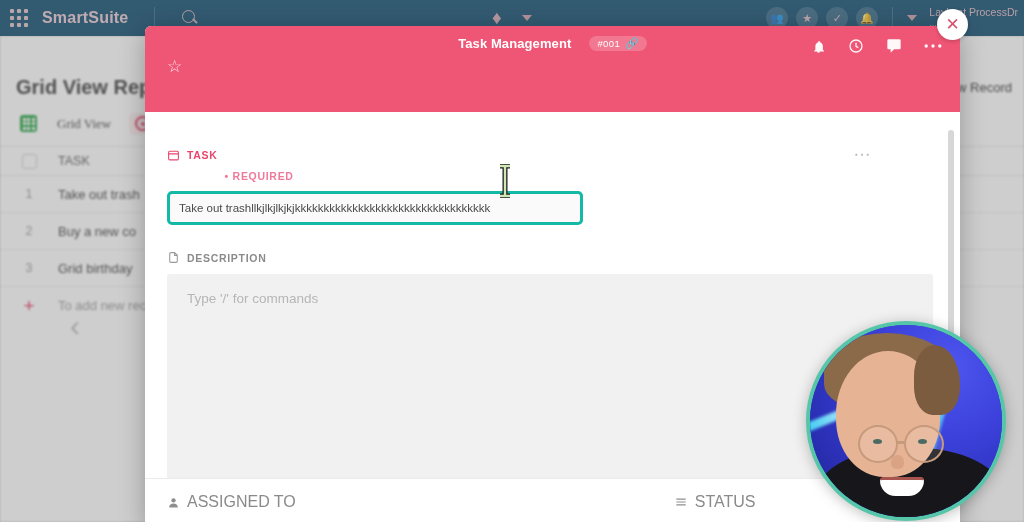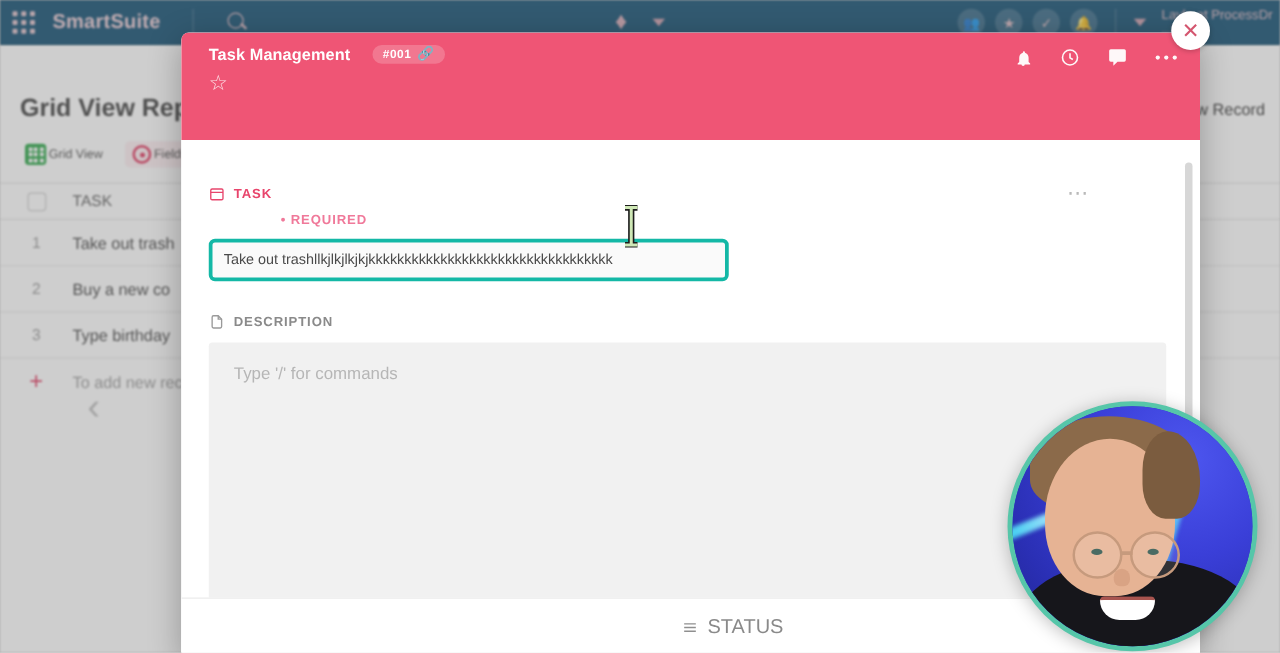--- a/index.html
+++ b/index.html
@@ -76,21 +76,21 @@
   .user-l2 { color: #c89aa8; font-size: 9px; }
 
   
   .gridview {
     position: absolute; top: 36px; left: 0; width: 1024px; height: 486px;
     background: #ffffff;
     filter: blur(0.9px);
   }
   .gv-title { position:absolute; left: 16px; top: 40px; font-size: 20px; font-weight: bold; color: #3c3c3c; }
   .gv-toolbar { position:absolute; left: 14px; top: 76px; display:flex; align-items:center; gap: 12px; }
-  .gv-btn { display:flex; align-items:center; gap: 2px; font-size: 10px; color:#4a4a4a; padding: 3px 6px; border-radius: 4px; }
+  .gv-btn { display:flex; align-items:center; gap: 20px; font-size: 13px; color:#4a4a4a; padding: 3px 6px; border-radius: 4px; font-family: Liberation Serif, serif; }
   .gv-gridicon {
     width: 17px; height: 17px; border-radius: 3px; background: #27a544;
     display:grid; grid-template-columns: repeat(3,3px); grid-template-rows: repeat(3,3px);
     gap: 1.5px; align-content:center; justify-content:center;
   }
   .gv-gridicon i { background:#fff; display:block; width:3px; height:3px;}
   .target-ic { width: 15px; height: 15px; border-radius: 50%; border: 2px solid #e0365e; position: relative;}
   .target-ic::after{content:"";position:absolute;left:3.5px;top:3.5px;width:4px;height:4px;border-radius:50%;background:#e0365e;}
   .fields-chip { background: #fdeef1; }
 
@@ -122,27 +122,27 @@
   
   .modal {
     position: absolute; left: 145px; top: 26px; width: 815px; height: 500px;
     background: #ffffff; border-radius: 6px 6px 0 0;
     box-shadow: 0 6px 26px rgba(0,0,0,0.28);
     overflow: hidden; z-index: 60;
   }
   .modal-head {
     position: relative; height: 86px; background: #ef5575; padding: 10px 22px 0 22px;
   }
-  .mh-row1 { display:flex; align-items:center; gap: 18px; }
+  .mh-row1 { display:flex; align-items:center; gap: 18px; justify-content: center; }
   .mh-app { color:#ffffff; font-size: 13px; font-weight: bold; letter-spacing: .1px; }
   .mh-badge {
     display:flex; align-items:center; gap: 5px;
     background: rgba(255,255,255,0.2); border-radius: 10px; padding: 2px 8px;
   }
-  .mh-badge-txt { color:#fff; font-size: 9.5px; font-weight: bold; letter-spacing: .4px;}
+  .mh-badge-txt { color:#fff; font-size: 9.5px; font-weight: normal; letter-spacing: .4px;}
   .link-ic { color:#fff; font-size: 11px; line-height: 11px;}
   .mh-icons { position:absolute; right: 18px; top: 12px; display:flex; align-items:center; gap: 22px; }
   .mh-ic { color: #ffffff; opacity: .96; display:flex; align-items:center; }
   .mh-row2 { display:flex; align-items:baseline; gap: 10px; margin-top: 7px; }
   .mh-title {
     color:#ffffff; font-size: 23px; font-weight: bold; letter-spacing: -0.2px;
     white-space: nowrap; overflow: hidden; max-width: 718px;
   }
   .star { color: rgba(255,255,255,0.82); font-size: 17px; line-height: 17px; }
 
@@ -296,21 +296,21 @@
       <div class="gv-row" style="top:140px;">
         <div class="rownum">1</div>
         <div class="gv-cell">Take out trash</div>
       </div>
       <div class="gv-row" style="top:177px;">
         <div class="rownum">2</div>
         <div class="gv-cell">Buy a new co</div>
       </div>
       <div class="gv-row" style="top:214px;">
         <div class="rownum">3</div>
-        <div class="gv-cell">Type birthday</div>
+        <div class="gv-cell">Grid birthday</div>
       </div>
       <div class="gv-row" style="top:251px;border-bottom:none;">
         <div class="plusnum">+</div>
         <div class="gv-cell" style="color:#9a9a9a;">To add new reco</div>
       </div>
 
       <div class="collapse-arrow">‹</div>
     </div>
 
     <div class="topbar">
@@ -417,20 +417,27 @@
               <path d="M14 3v5h5"></path>
           </svg>
           <span class="lbl-text lbl-gray">DESCRIPTION</span>
         </div>
         <div class="desc-box">
           <span>Type '/' for commands</span>
         </div>
       </div>
 
       <div class="bottom-fields">
+        <div class="bf-col">
+          <svg width="13" height="13" viewBox="0 0 24 24" fill="#8f8f8f">
+            <circle cx="12" cy="8" r="4"></circle>
+              <path d="M4 21c0-4.4 3.6-7 8-7s8 2.6 8 7z"></path>
+          </svg>
+          <span class="lbl-text lbl-gray">ASSIGNED TO</span>
+        </div>
         <div class="bf-col status">
           <svg width="14" height="14" viewBox="0 0 24 24" stroke="#8f8f8f" stroke-width="2">
             <path d="M4 7h16M4 12h16M4 17h16"></path>
           </svg>
           <span class="lbl-text lbl-gray">STATUS</span>
         </div>
       </div>
     </div>
 
     <div class="modal-scroll"></div>

